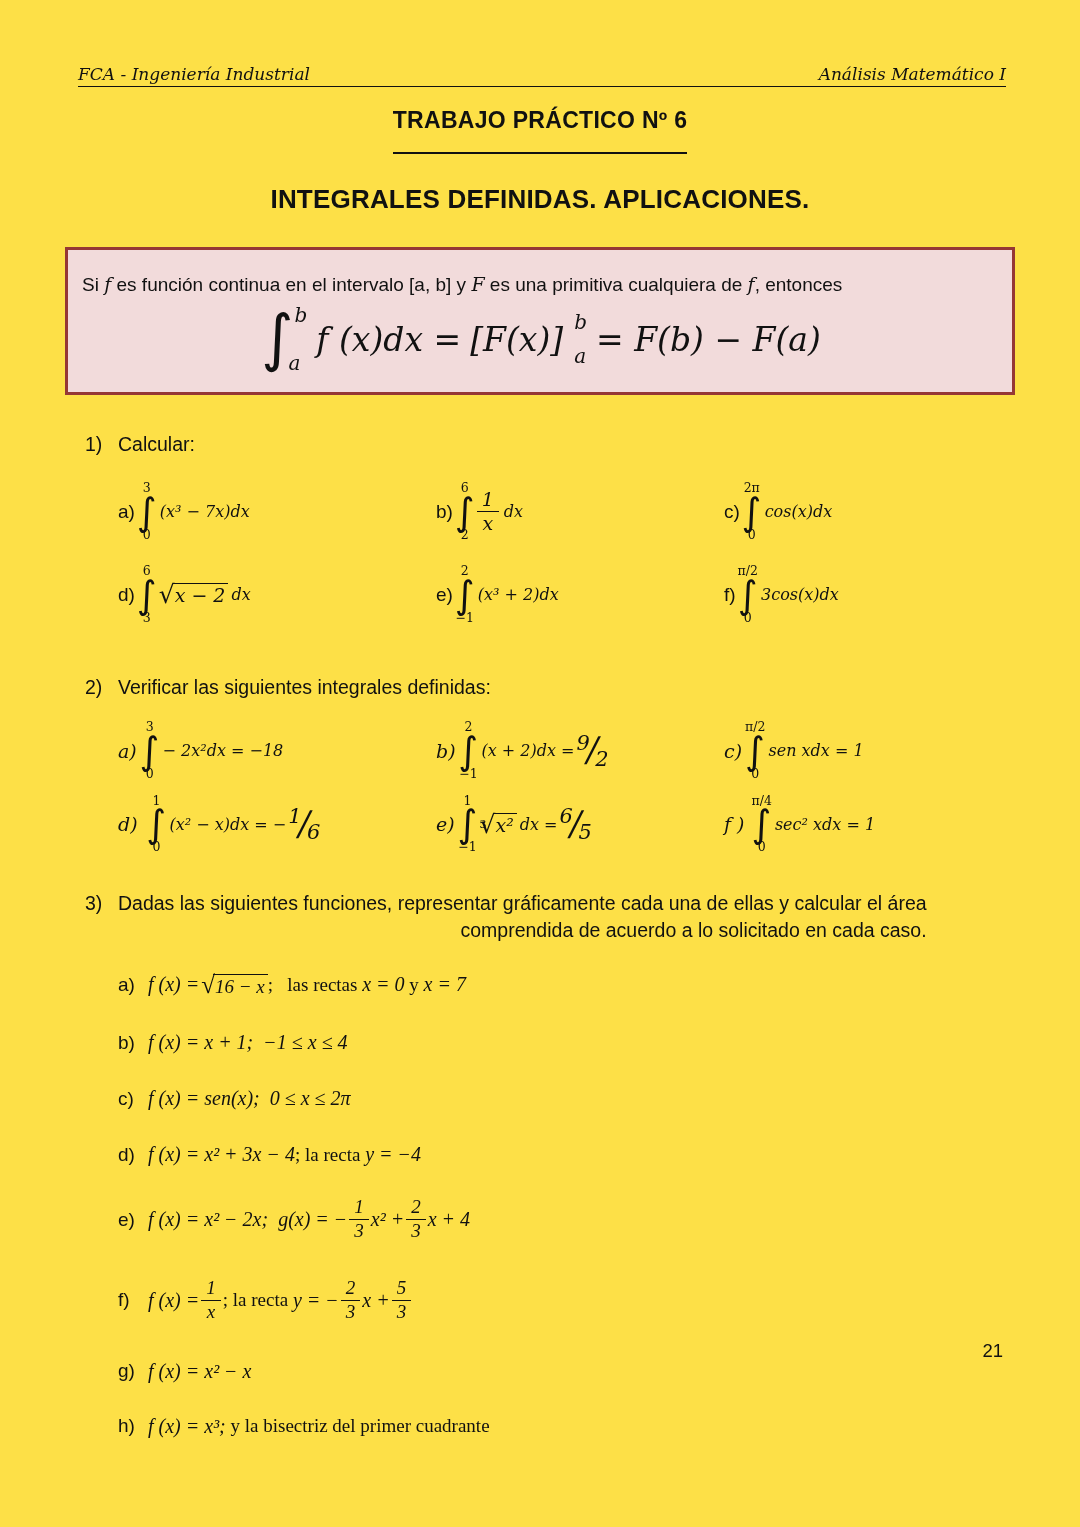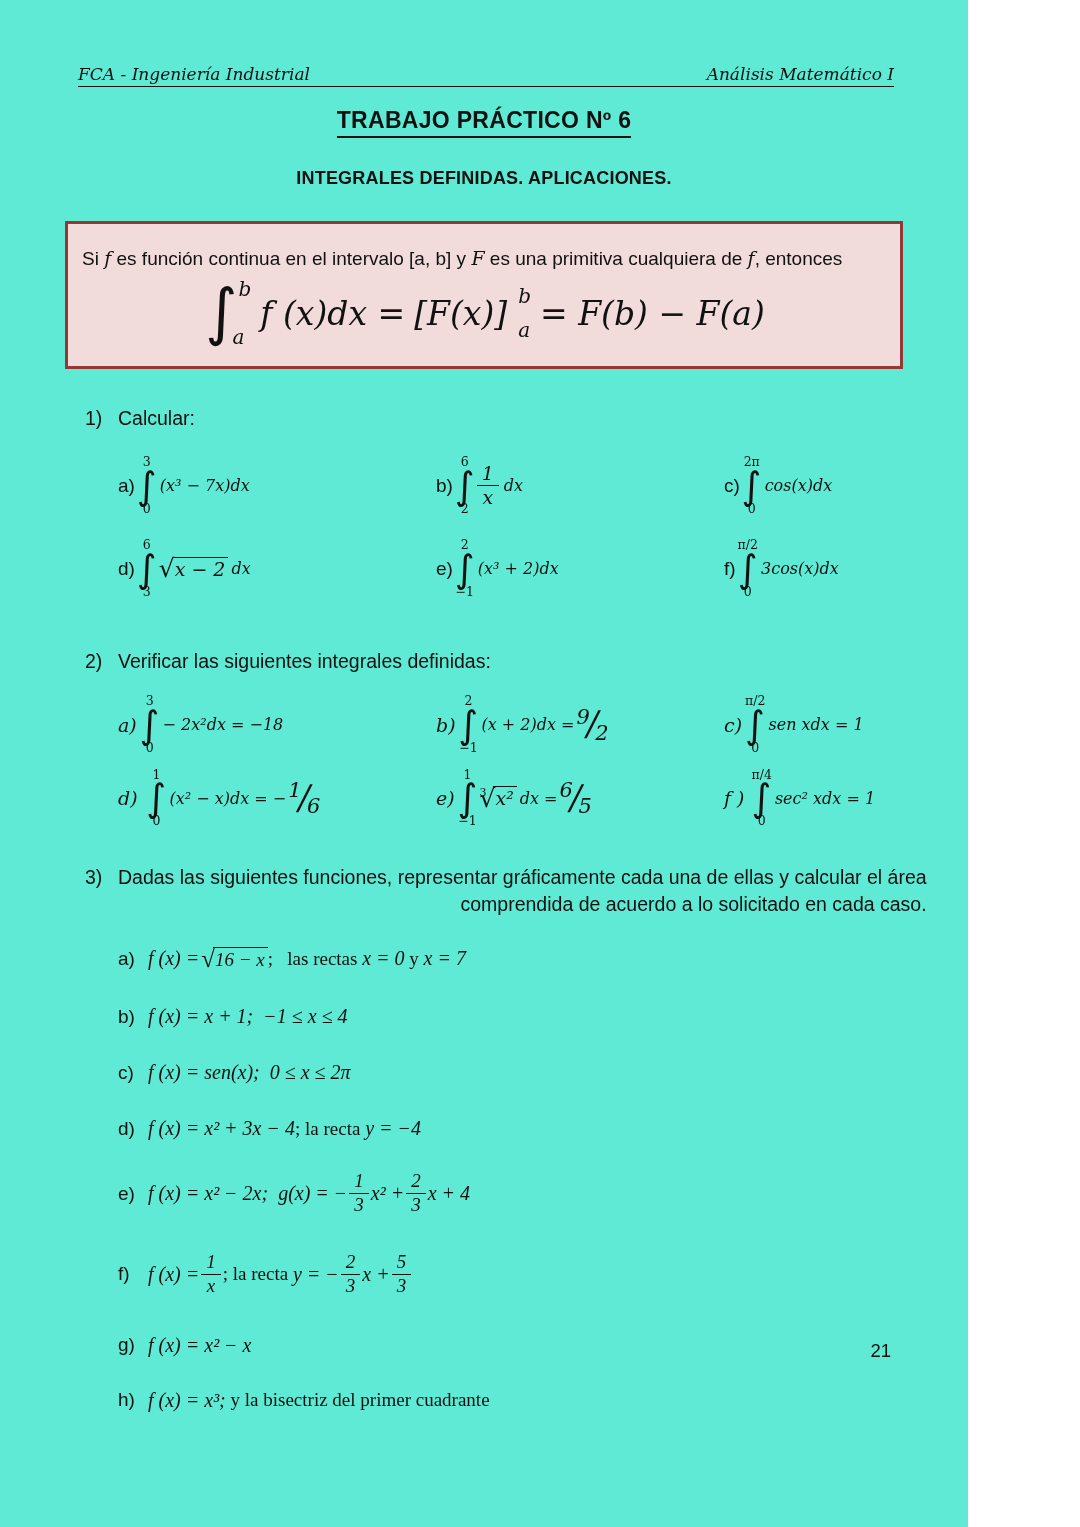--- a/index.html
+++ b/index.html
@@ -1,35 +1,35 @@
 <!DOCTYPE html>
 <html><head>
 <meta charset="utf-8">
 <style>
   * { margin:0; padding:0; box-sizing:border-box; }
   body { background:#ffffff; color:#111; }
   .page {
-    position:relative; width:968px; height:1527px; background:#5eead4;
+    position:relative; width:1080px; height:1527px; background:#fde047;
     font-family:"Liberation Sans", sans-serif; overflow:hidden;
   }
   .math { font-family:"DejaVu Serif", serif; font-style:italic; }
 
   
   .header {
     margin:64px 74px 0 78px; display:flex; justify-content:space-between;
     font-family:"DejaVu Serif", serif; font-style:italic; font-size:17px;
     border-bottom:1.5px solid #111; padding-bottom:2px;
   }
   
   .title-wrap { text-align:center; margin-top:20px; }
   .title {
     display:inline-block; font-size:23px; font-weight:bold;
-    border-bottom:2.5px solid #111; padding-bottom:2px; letter-spacing:.3px;
-  }
-  .subtitle { text-align:center; margin-top:30px; font-size:18px; font-weight:bold; letter-spacing:.2px; }
+    border-bottom:2.5px solid #111; padding-bottom:18px; letter-spacing:.3px;
+  }
+  .subtitle { text-align:center; margin-top:30px; font-size:26px; font-weight:bold; letter-spacing:.2px; }
 
   
   .theorem {
     margin:32px 65px 0 65px; border-style:solid; border-width:3px;
     padding:23px 12px 10px 14px;
   }
   .theorem-text { font-size:19px; }
   .theorem-text .math { font-size:19px; }
   .formula {
     margin-top:0px; height:86px; display:flex; justify-content:center; align-items:center;
@@ -62,21 +62,21 @@
   .vf { display:inline-flex; flex-direction:column; align-items:center; font-size:19px; line-height:1.2; margin:0 2px; }
   .vf .n { border-bottom:1.6px solid #111; padding:0 5px; }
 
   
   .sf { display:inline-flex; align-items:center; margin-left:2px; }
   .sf .fn { font-size:21px; transform:translateY(-8px); }
   .sf .fs::before { content:"\2215"; font-size:34px; line-height:.8; display:inline-block; margin:0 -3px; }
   .sf .fd { font-size:21px; transform:translateY(8px); }
 
   
-  .sqrt { display:inline-flex; align-items:center; margin-left:2px; }
+  .sqrt { display:inline-flex; align-items:flex-end; margin-left:2px; }
   .sqrt .ridx { font-size:11px; font-style:normal; margin-right:-7px; transform:translateY(-6px); z-index:1; }
   .sqrt .rsign::before { content:"\221A"; font-size:25px; line-height:1; font-style:normal; }
   .sqrt .rbar { border-top:1.6px solid #111; padding:1px 3px 0 2px; margin-left:-2px; font-size:19px; line-height:1.15; }
 
   
   .ex3prompt { display:flex; margin-left:85px; margin-top:36px; font-size:19.5px; line-height:1.4; }
   .ex3prompt .num { width:33px; }
   .ex3prompt .ptxt { white-space:pre-line;text-align:right; }
   .xrow { display:flex; align-items:center; margin-left:118px; }
   .xrow .xlabel { width:30px; font-size:19px; flex:none; }

